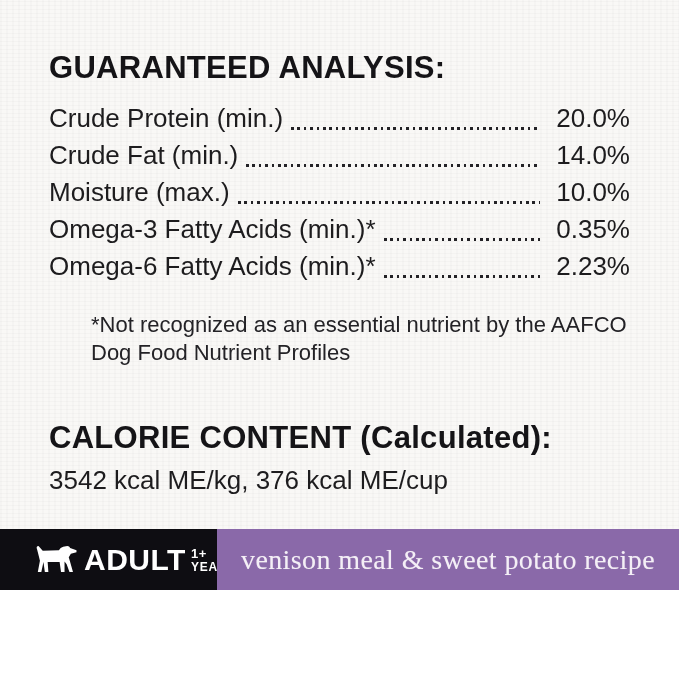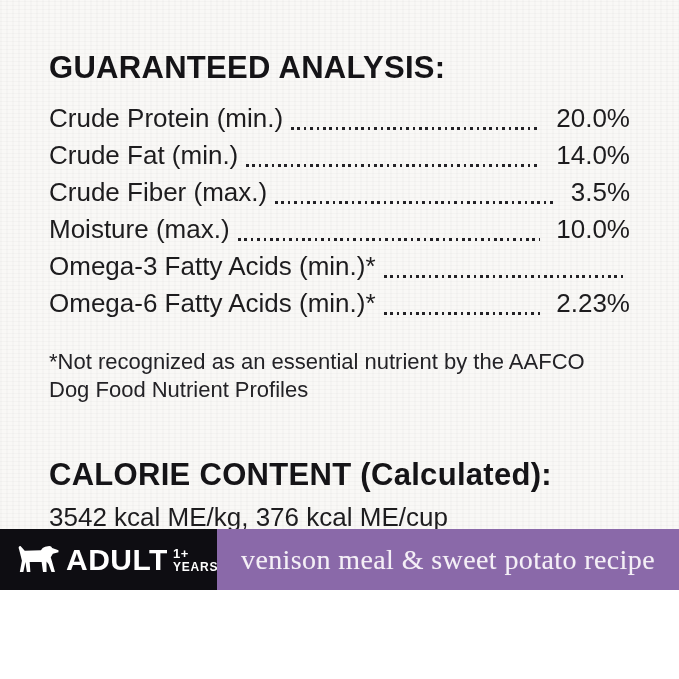--- a/index.html
+++ b/index.html
@@ -46,40 +46,41 @@
     background-size: auto 3px;
     background-position: left bottom 7px;
   }
   .row .value { white-space: nowrap; margin-left: 9px; }
   .footnote {
     margin-top: 26px;
     font-size: 22px;
     line-height: 27.5px;
     max-width: 545px;
     color: #232226;
+    margin-left: 42px;
   }
   .cal-title { margin-top: 56px; }
   .cal-value {
     margin-top: 12px;
     font-size: 26px;
     line-height: 30px;
   }
   .footer {
     position: absolute;
     left: 0; right: 0; bottom: 0;
     height: 61px;
     display: flex;
   }
   .lifestage {
     width: 217px;
     background: #0e0d12;
     display: flex;
     align-items: center;
     box-sizing: border-box;
-    padding-left: 17px;
+    padding-left: 35px;
     color: #ffffff;
   }
   .dog { width: 45px; height: 30px; flex: none; }
   .dog svg { width: 100%; height: 100%; display: block; }
   .lifestage-word {
     font-size: 30px;
     font-weight: 800;
     letter-spacing: 0.5px;
     margin-left: 4px;
     line-height: 1;
@@ -121,32 +122,28 @@
       <span class="label">Crude Protein (min.)</span>
       <span class="leader"></span>
       <span class="value">20.0%</span>
     </div>
     <div class="row">
       <span class="label">Crude Fat (min.)</span>
       <span class="leader"></span>
       <span class="value">14.0%</span>
     </div>
     <div class="row">
-      <span class="label">Crude Fiber (max.)</span>
-      <span class="leader"></span>
-      <span class="value">3.5%</span>
-    </div>
-    <div class="row">
       <span class="label">Moisture (max.)</span>
       <span class="leader"></span>
       <span class="value">10.0%</span>
     </div>
     <div class="row">
       <span class="label">Omega-3 Fatty Acids (min.)*</span>
       <span class="leader"></span>
+      <span class="value">0.35%</span>
     </div>
     <div class="row">
       <span class="label">Omega-6 Fatty Acids (min.)*</span>
       <span class="leader"></span>
       <span class="value">2.23%</span>
     </div>
   </div>
 
   <div class="footnote">*Not recognized as an essential nutrient by the AAFCO Dog Food Nutrient Profiles</div>
 

